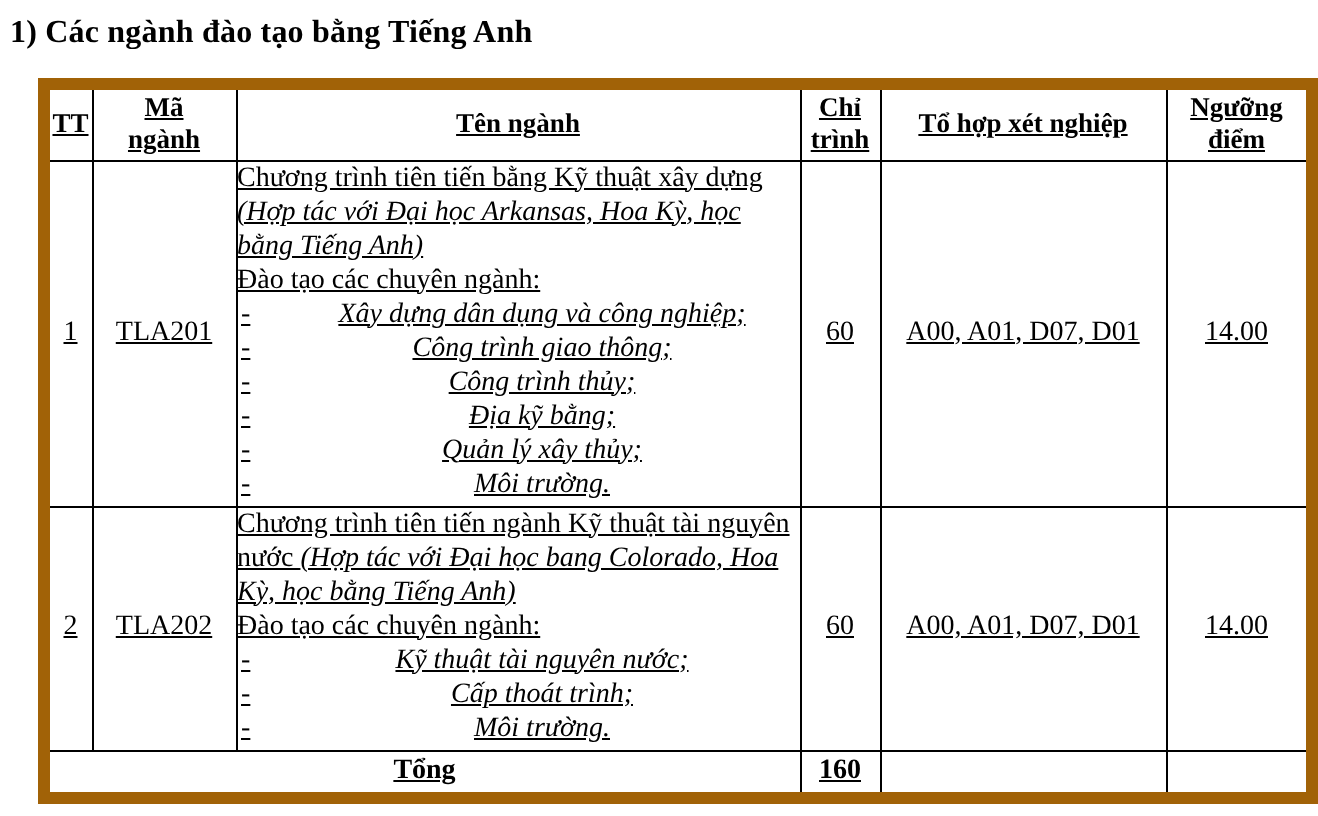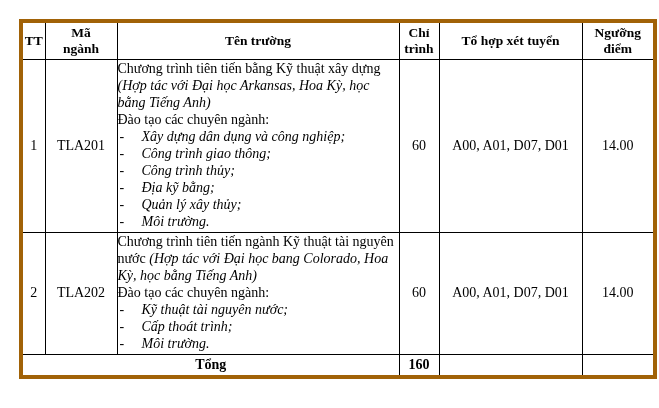--- a/index.html
+++ b/index.html
@@ -17,21 +17,22 @@
     font-weight: bold;
     margin: 0;
     line-height: 20px;
     letter-spacing: 0.1px;
   }
   table.admissions-table {
     border-collapse: collapse;
     table-layout: fixed;
     width: 634px;
     margin: 12px 0 0 14px;
-    border: 4px solid #a16207;
+    border: 6px solid #a16207;
+    text-decoration: underline;
   }
   .admissions-table th, .admissions-table td {
     border: 1px solid #000000;
     padding: 0;
     overflow: hidden;
   }
   thead tr { height: 38px; }
   thead th {
     font-size: 13.5px;
     font-weight: bold;
@@ -49,64 +50,65 @@
   }
   .c-program {
     vertical-align: top;
     padding: 2px 4px 0 6px;
     font-size: 14px;
     line-height: 17px;
   }
   .it { font-style: italic; text-align: right; }
   .major-item { display: flex; font-style: italic; }
   .dash { width: 24px; flex: none; padding-left: 2px; }
-  .major-text { flex: 1; }
+  .major-text { flex: 1; text-align: center; }
   .c-total {
     text-align: center;
     vertical-align: middle;
     font-weight: bold;
     font-size: 14px;
     line-height: 20px;
     margin-left: 40px;
   }
   .bold { font-weight: bold; }
 </style>
 </head>
 <body>
 
 <div class="page">
 
+  <h1 class="doc-title">1) Các ngành đào tạo bằng Tiếng Anh</h1>
 
   <table class="admissions-table">
     <colgroup>
       <col style="width:24px">
       <col style="width:72px">
       <col style="width:282px">
       <col style="width:40px">
       <col style="width:143px">
       <col style="width:73px">
     </colgroup>
     <thead>
       <tr>
         <th>
           <div>TT</div>
         </th>
         <th>
           <div>Mã</div>
           <div>ngành</div>
         </th>
         <th>
-          <div>Tên trường</div>
+          <div>Tên ngành</div>
         </th>
         <th>
           <div>Chỉ</div>
           <div>trình</div>
         </th>
         <th>
-          <div>Tổ hợp xét tuyển</div>
+          <div>Tổ hợp xét nghiệp</div>
         </th>
         <th>
           <div>Ngưỡng</div>
           <div>điểm</div>
         </th>
       </tr>
     </thead>
     <tbody>
       <tr class="row-1">
         <td class="c-center">1</td>

